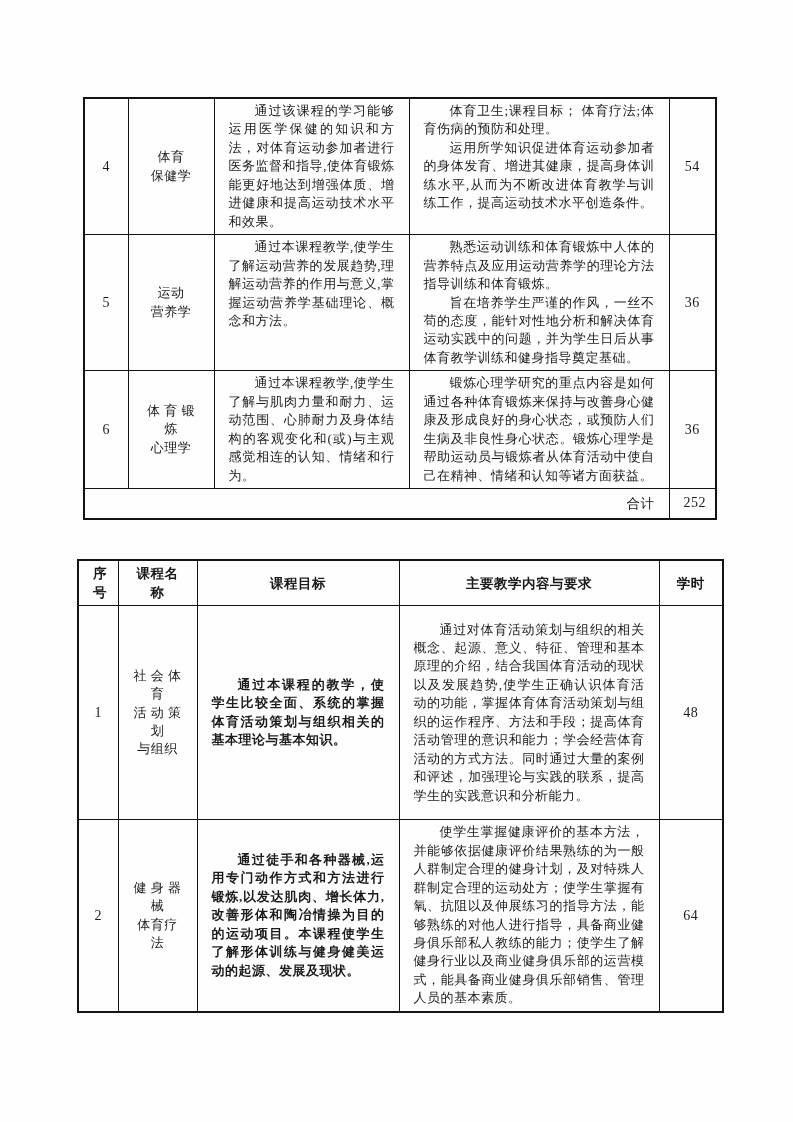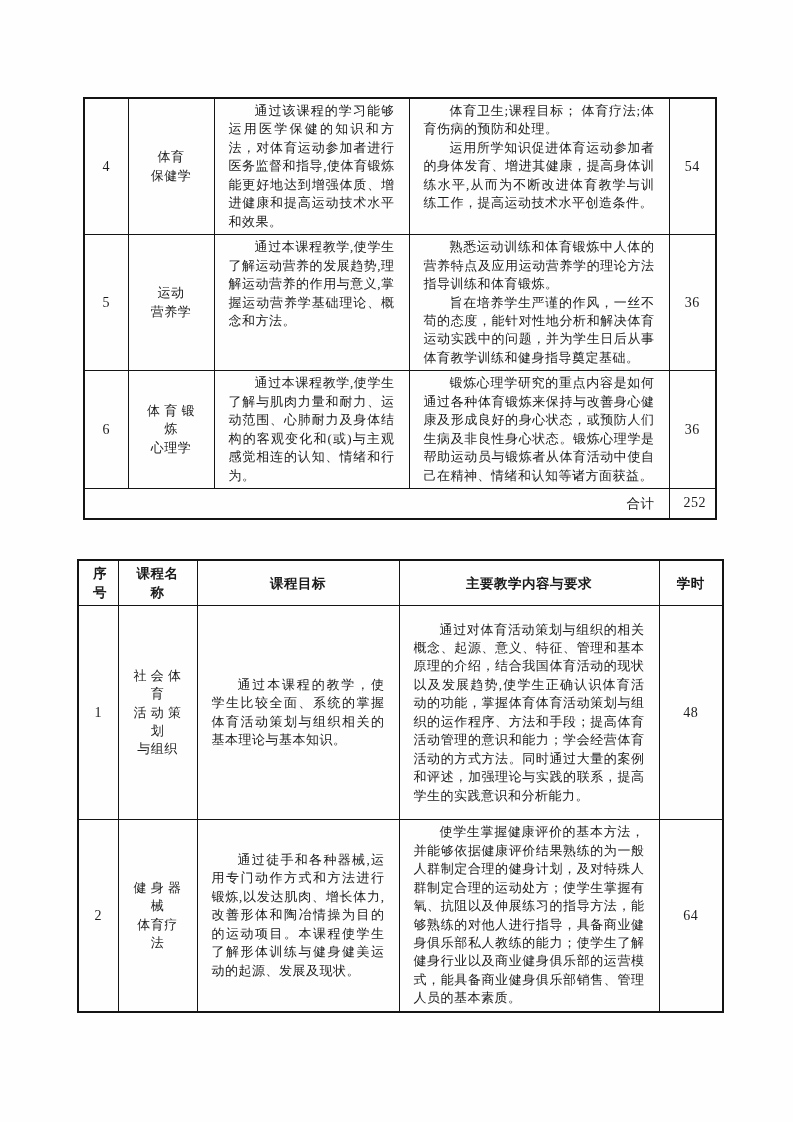--- a/index.html
+++ b/index.html
@@ -30,21 +30,21 @@
   
   .t1 { position:absolute; left:83px; top:97px; width:632px; }
   
   .t2 { position:absolute; left:77px; top:523px; width:645px;margin-top:36px; }
 
   .c-no    { text-align:center; vertical-align:middle; font-size:14px; font-family:"Liberation Serif",serif; }
   .c-name  { vertical-align:middle; text-align:center; white-space:pre-line; }
   .c-goal  { vertical-align:top; }
   .c-cont  { vertical-align:top; }
   .c-hours { text-align:center; vertical-align:middle; font-size:14px; }
-  .t2 .c-goal { vertical-align:middle; }
+  .t2 .c-goal { vertical-align:middle;font-weight:bold; }
   .t2 .c-cont { vertical-align:middle; }
 
   p.para { margin:0; text-indent:2em; text-align:justify; }
 
   .total-label { text-align:right; vertical-align:middle; font-size:13.5px; }
 
   .caption {
     position:absolute;
     top:501px; left:0;
     width:100%;

